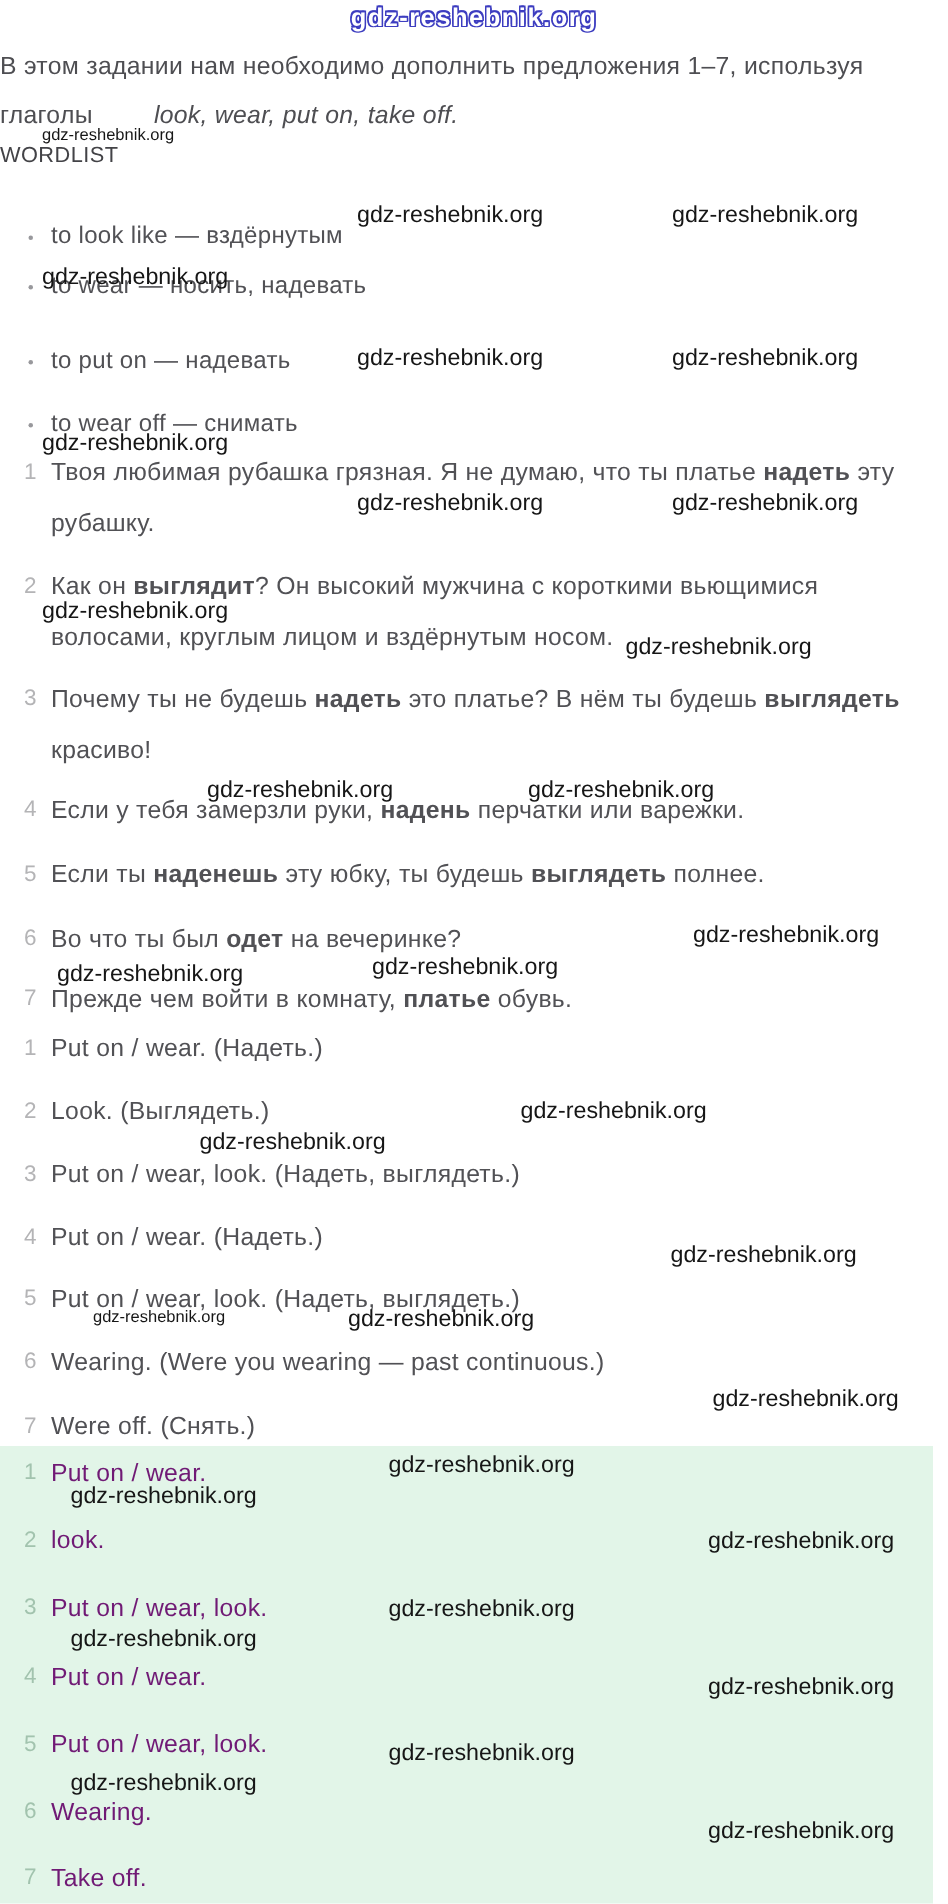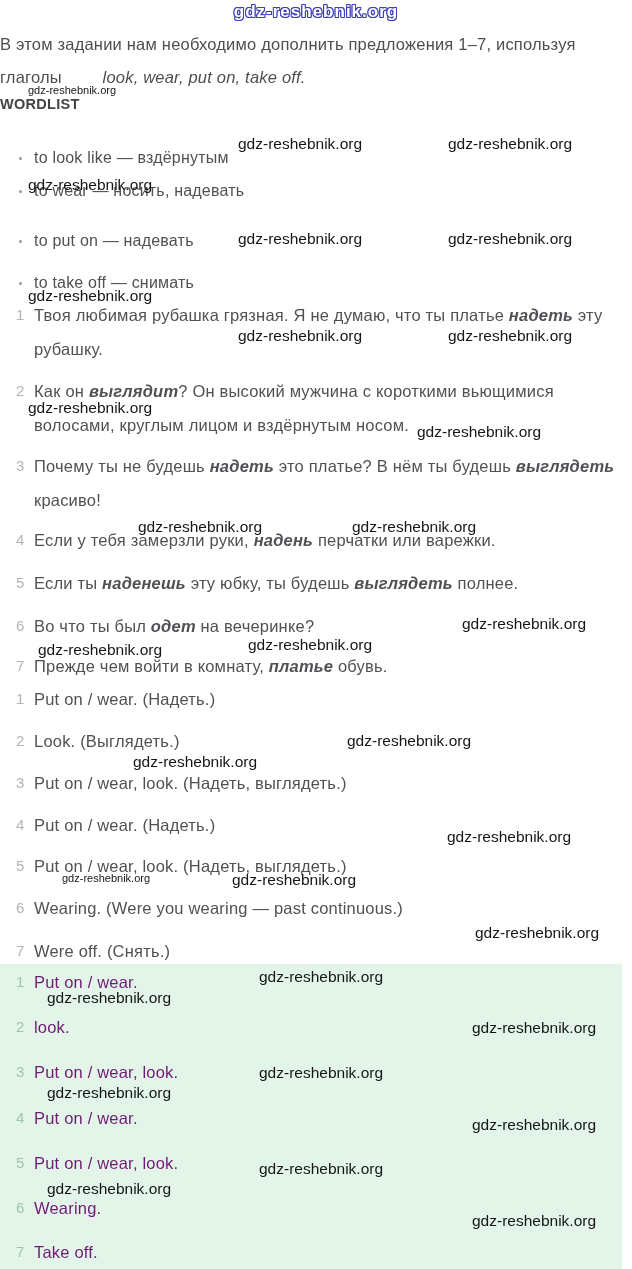--- a/index.html
+++ b/index.html
@@ -11,23 +11,23 @@
     text-shadow:-1px -1px 0 #3d3dc0,1px -1px 0 #3d3dc0,-1px 1px 0 #3d3dc0,1px 1px 0 #3d3dc0,
                 0 -1px 0 #3d3dc0,0 1px 0 #3d3dc0,-1px 0 0 #3d3dc0,1px 0 0 #3d3dc0;}
   
   .wm{position:absolute;font-family:"Liberation Sans",sans-serif;font-size:15.5px;
       font-weight:400;color:#161616;white-space:nowrap;line-height:1.1;}
   .wm.small{font-size:11px;}
   
   .intro{position:absolute;top:28px;left:0;width:632px;color:#4e4e52;
          font-size:16.5px;line-height:33px;letter-spacing:0.2px;white-space:pre-wrap;}
   .i{font-style:italic;margin-left:36px;}
-  .b{font-weight:700;font-style:italic;}
+  .b{font-weight:700;}
   
-  .wl-title{position:absolute;left:0;top:96px;font-size:14.5px;font-weight:700;
+  .wl-title{position:absolute;left:0;top:96px;font-size:14.5px;font-weight:400;
             color:#434347;letter-spacing:0.3px;}
   .brow{position:absolute;left:19px;display:flex;align-items:center;height:18px;}
   .dot{width:3px;height:3px;border-radius:50%;background:#98989c;margin-right:12px;flex:none;}
   .btxt{color:#515155;font-size:16px;letter-spacing:0.2px;white-space:nowrap;}
   
   .row{position:absolute;left:16px;display:flex;align-items:flex-start;}
   .num{flex:none;width:18px;color:#b4b4b6;font-size:15px;line-height:34px;}
   .txt{color:#515155;font-size:16.5px;line-height:34px;letter-spacing:0.2px;
        white-space:pre-wrap;width:592px;}
   
@@ -52,21 +52,21 @@
 <div class="brow" style="top:182px">
   <span class="dot"></span>
   <span class="btxt">to wear — носить, надевать</span>
 </div>
 <div class="brow" style="top:232px">
   <span class="dot"></span>
   <span class="btxt">to put on — надевать</span>
 </div>
 <div class="brow" style="top:274px">
   <span class="dot"></span>
-  <span class="btxt">to take off — снимать</span>
+  <span class="btxt">to wear off — снимать</span>
 </div>
 
 <div class="row" style="top:298px">
   <span class="num">1</span>
   <span class="txt"><span>Твоя любимая рубашка грязная. Я не думаю, что ты платье </span><span class="b">надеть</span><span> эту
 рубашку.</span></span>
 </div>
 <div class="row" style="top:374px">
   <span class="num">2</span>
   <span class="txt"><span>Как он </span><span class="b">выглядит</span><span>? Он высокий мужчина с короткими вьющимися

